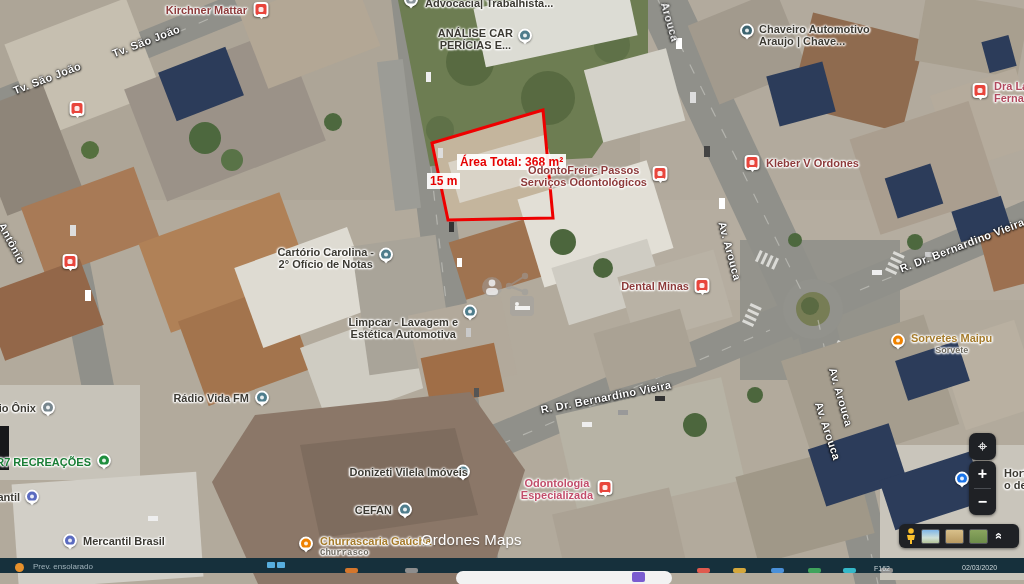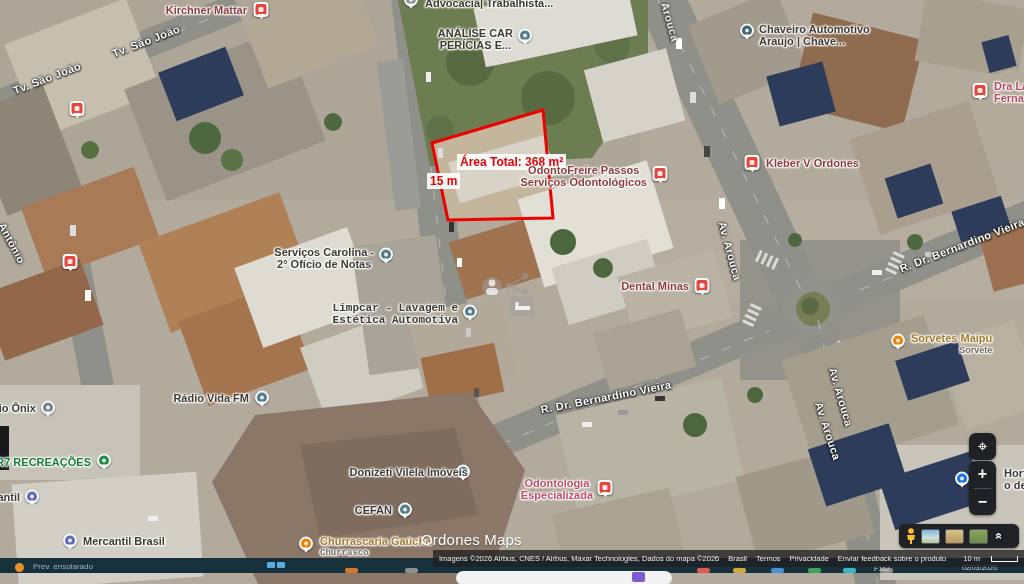--- a/index.html
+++ b/index.html
@@ -279,34 +279,34 @@
       <div class="poi-label" style="top: 164px; text-align: left; left: 766px; color: rgb(141, 59, 59);">
         <div>Kleber V Ordones</div>
       </div>
       <div class="poi-pin square" style="left: 660px; top: 175px; --pc: #e8453c;"></div>
       <div class="poi-label" style="top: 176px; text-align: center; right: 377px; color: rgb(141, 59, 59);">
         <div>OdontoFreire Passos</div>
         <div>Serviços Odontológicos</div>
       </div>
       <div class="poi-pin circle" style="left: 386px; top: 256px; --pc: #4f7d8c;"></div>
       <div class="poi-label" style="top: 258px; text-align: center; right: 650px; color: rgb(60, 58, 51);">
-        <div>Serviços Carolina -</div>
+        <div>Cartório Carolina -</div>
         <div>2° Ofício de Notas</div>
       </div>
       <div class="poi-pin circle" style="left: 470px; top: 313px; --pc: #4f7d8c;"></div>
-      <div class="poi-label" style="top: 314px; text-align: center; right: 566px; color: rgb(60, 58, 51); font-family: Liberation Mono, monospace;">
+      <div class="poi-label" style="top: 328px; text-align: center; right: 566px; color: rgb(60, 58, 51);">
         <div>Limpcar - Lavagem e</div>
         <div>Estética Automotiva</div>
       </div>
       <div class="poi-pin square" style="left: 702px; top: 287px; --pc: #e8453c;"></div>
       <div class="poi-label" style="top: 287px; text-align: right; right: 335px; color: rgb(141, 59, 59);">
         <div>Dental Minas</div>
       </div>
       <div class="poi-pin circle" style="left: 898px; top: 342px; --pc: #ef8200;"></div>
-      <div class="poi-label" style="top: 344px; text-align: right; left: 911px; color: rgb(165, 123, 44);">
+      <div class="poi-label" style="top: 344px; text-align: center; left: 911px; color: rgb(165, 123, 44);">
         <div>Sorvetes Maipu</div>
         <div style="color: rgb(110, 106, 96); font-size: 9px;">Sorvete</div>
       </div>
       <div class="poi-pin circle" style="left: 262px; top: 399px; --pc: #4f7d8c;"></div>
       <div class="poi-label" style="top: 399px; text-align: right; right: 775px; color: rgb(60, 58, 51);">
         <div>Rádio Vida FM</div>
       </div>
       <div class="poi-pin circle" style="left: 48px; top: 409px; --pc: #77868e;"></div>
       <div class="poi-label" style="top: 409px; text-align: right; right: 988px; color: rgb(60, 58, 51);">
         <div>cio Ônix</div>
@@ -343,31 +343,20 @@
       </div>
       <div class="poi-pin circle" style="left: 962px; top: 480px; --pc: #1a73e8;"></div>
       <div class="poi-label" style="top: 479px; text-align: left; left: 1004px; color: rgb(60, 58, 51);">
         <div>Hort</div>
         <div>o de</div>
       </div>
     </div>
 
   <div id="watermark">Ordones Maps</div>
 
-  <div id="attribution">
-    <span>Imagens ©2026 Airbus, CNES / Airbus, Maxar Technologies, Dados do mapa ©2026</span>
-    <span id="attr-links" style="display:flex;gap:9px">
-        <span class="attr-link">Brasil</span>
-        <span class="attr-link">Termos</span>
-        <span class="attr-link">Privacidade</span>
-        <span class="attr-link">Enviar feedback sobre o produto</span>
-      </span>
-    <span style="margin-left:8px">10 m</span>
-    <span class="scalebar"></span>
-  </div>
 
   <div class="ctrl" id="btn-locate">
     <span>⌖</span>
   </div>
   <div class="ctrl" id="zoom-panel">
     <button class="zbtn">+</button>
     <div class="zdiv"></div>
     <button class="zbtn">−</button>
   </div>
   <div class="ctrl" id="pegman-bar">

